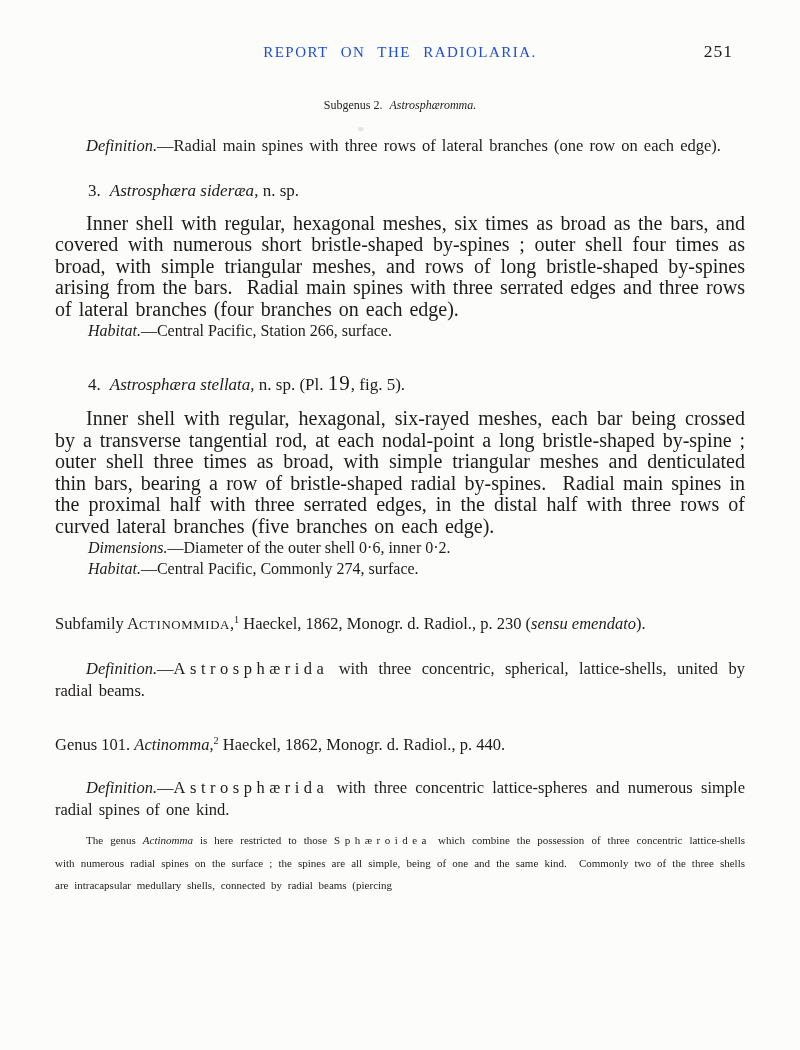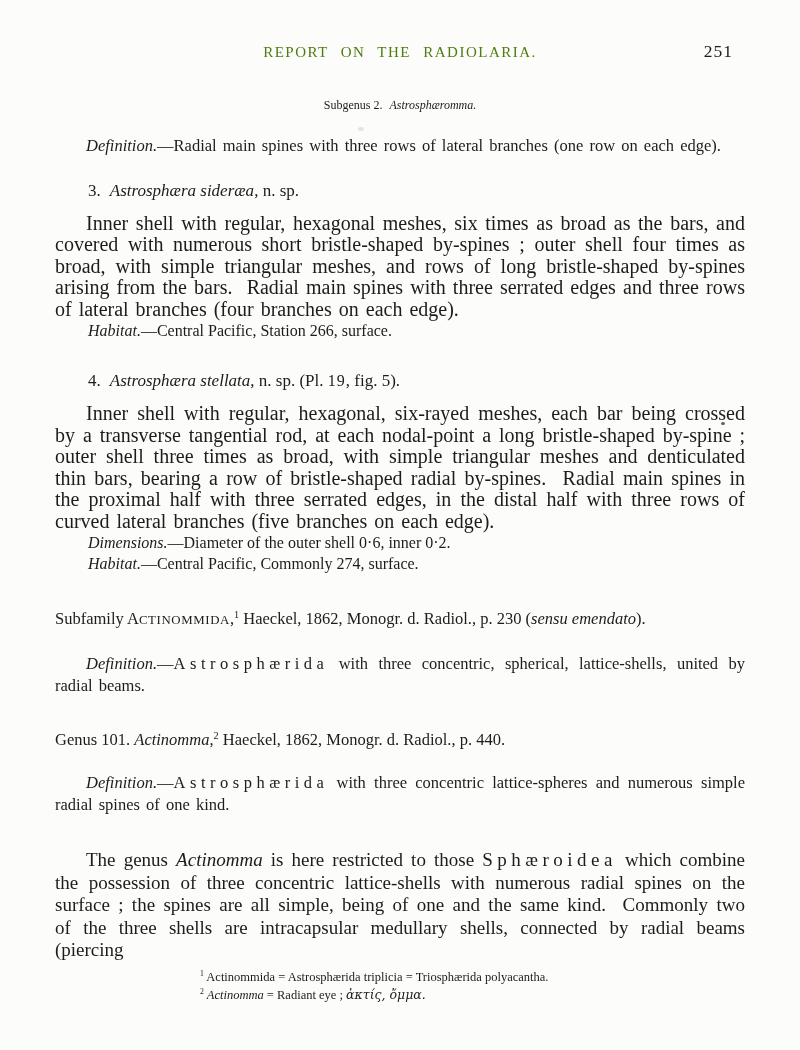--- a/index.html
+++ b/index.html
@@ -10,40 +10,40 @@
     background: #fcfcfa;
     box-sizing: border-box;
     padding: 44px 55px 0 55px;
     font-family: "Liberation Serif", "DejaVu Serif", serif;
     color: #1d1c1a;
     overflow: hidden;
   }
   .header { position: relative; height: 22px; }
   .running-title {
     text-align: center; font-size: 15px; letter-spacing: 1.5px;
-    word-spacing: 7px; color: #4d7c0f;
+    word-spacing: 7px; color: #1d4ed8;
   }
   .page-number {
     position: absolute; right: 12px; top: -3px;
     font-size: 17.5px; font-weight: 400; letter-spacing: 1px;
   }
   .subgenus { margin: 32px 0 0 0; text-align: center; font-size: 12px; font-weight: normal; }
   .subgenus i { margin-left: 7px; }
   .body { font-size: 20px; line-height: 21.5px; word-spacing: 2px; }
   .def { margin: 22px 0 0 0; text-align: justify; text-indent: 31px; font-size: 16.5px; }
   .species-heading { margin: 24px 0 0 0; padding-left: 33px; font-size: 17px; font-weight: normal; }
   .species-heading .num { margin-right: 9px; }
-  .plate-number { font-size: 16px; font-style: normal; letter-spacing: 1px; }
+  .plate-number { font-size: 21px; font-style: normal; letter-spacing: 1px; }
   .para { margin: 12px 0 0 0; text-align: justify; text-indent: 31px; }
   .fact-line { margin: 0; padding-left: 33px; font-size: 16px; line-height: 21px; }
   .species-heading-4 { margin: 30px 0 0 0; }
   .synonym { margin: 10px 0 0 160px; font-size: 13.5px; line-height: 18px; }
   .subfamily-heading { margin: 34px 0 0 0; font-size: 16.5px; line-height: 22px; }
   .genus-heading { margin: 34px 0 0 0; text-align: left; font-size: 16.5px; }
-  .closing { font-size: 19px; line-height: 22.5px; word-spacing: 3px; margin-top: 34px; }
+  .closing { font-size: 11px; line-height: 22.5px; word-spacing: 3px; margin-top: 9px; }
   .footnotes { margin: 6px 0 0 145px; font-size: 12.5px; line-height: 18px; }
   .footnotes p { margin: 0; }
   .small-caps { font-size: 0.78em; letter-spacing: 0.6px; }
   .spaced { letter-spacing: 4.5px; }
   sup { font-size: 0.62em; vertical-align: super; line-height: 0; }
   .greek { font-family: "DejaVu Serif", serif; font-style: italic; }
   .speck { position: absolute; background: #3a3a38; border-radius: 50%; }
   .speck-1 { width: 4px; height: 3px; left: 721px; top: 422px; opacity: .8; }
   .speck-2 { width: 6px; height: 4px; left: 358px; top: 127px; opacity: .12; }
 </style>
@@ -81,18 +81,14 @@
   <p class="subfamily-heading"><span>Subfamily </span><span>A</span><span class="small-caps">CTINOMMIDA</span><span>,</span><sup>1</sup><span> Haeckel, 1862, Monogr. d. Radiol., p. 230 (</span><i>sensu emendato</i><span>).</span></p>
 
   <p class="body def"><i>Definition.</i><span>—</span><span class="spaced">Astrosphærida</span><span> with three concentric, spherical, lattice-shells, united by radial beams.</span></p>
 
   <p class="genus-heading"><span>Genus 101. </span><i>Actinomma</i><span>,</span><sup>2</sup><span> Haeckel, 1862, Monogr. d. Radiol., p. 440.</span></p>
 
   <p class="body def"><i>Definition.</i><span>—</span><span class="spaced">Astrosphærida</span><span> with three concentric lattice-spheres and numerous simple radial spines of one kind.</span></p>
 
   <p class="body para closing"><span>The genus </span><i>Actinomma</i><span> is here restricted to those </span><span class="spaced">Sphæroidea</span><span> which combine the possession of three concentric lattice-shells with numerous radial spines on the surface ; the spines are all simple, being of one and the same kind.&nbsp; Commonly two of the three shells are intracapsular medullary shells, connected by radial beams (piercing</span></p>
 
-  <div class="footnotes">
-    <p><sup>1</sup><span> Actinommida = Astrosphærida triplicia = Triosphærida polyacantha.</span></p>
-    <p><sup>2</sup><i> Actinomma</i><span> = Radiant eye ; </span><span class="greek">ἀκτίς, ὄμμα.</span></p>
-  </div>
 
 </div>
 
 </body></html>

